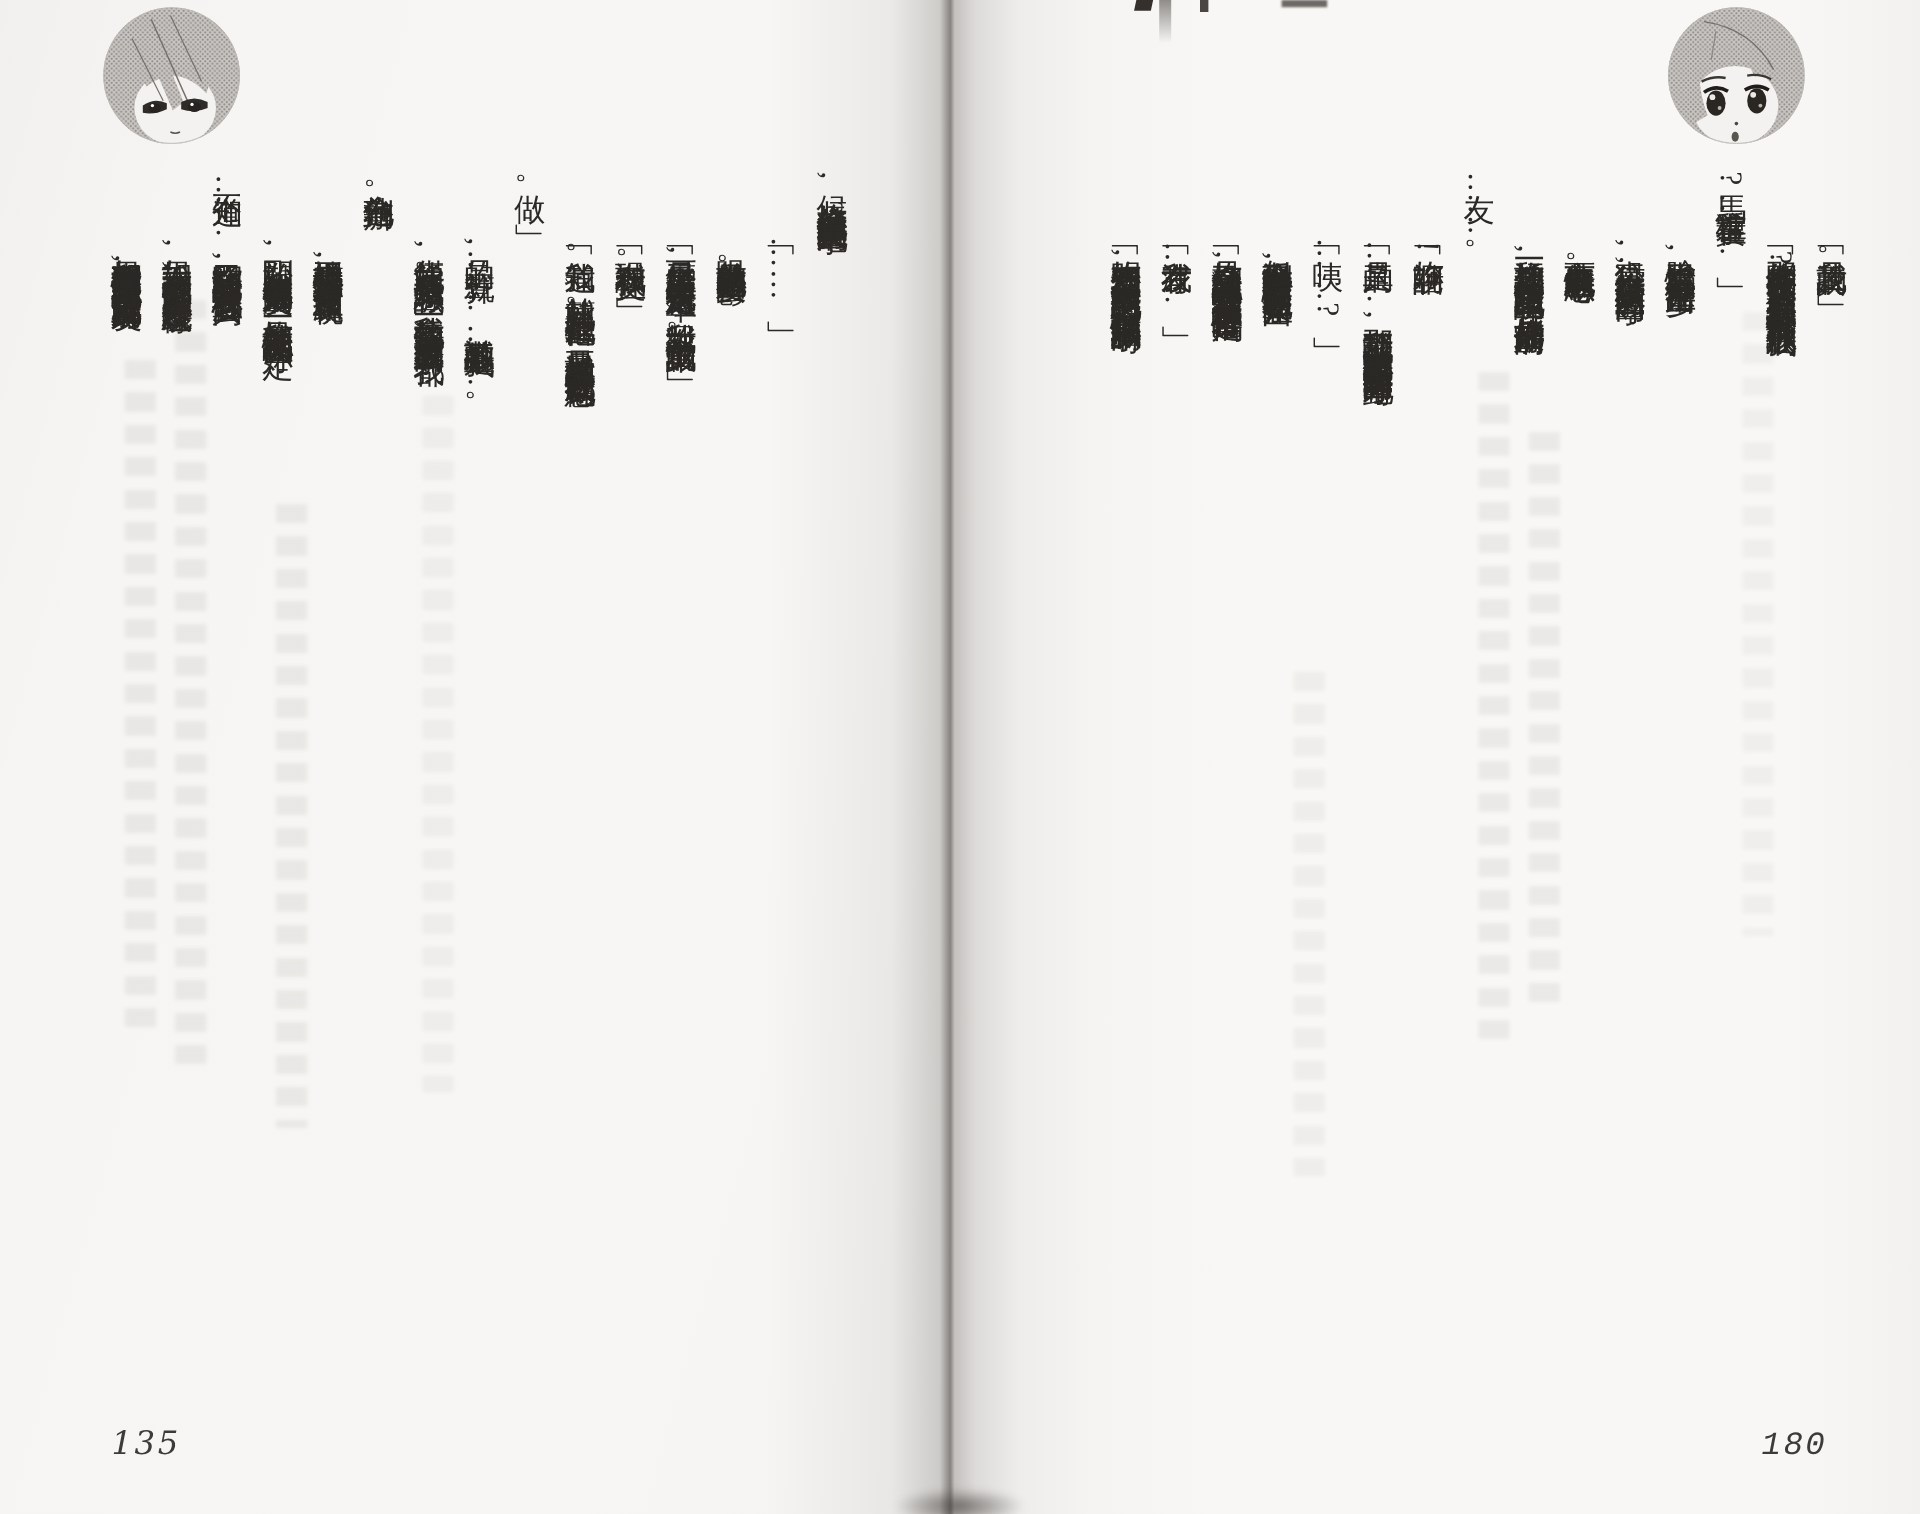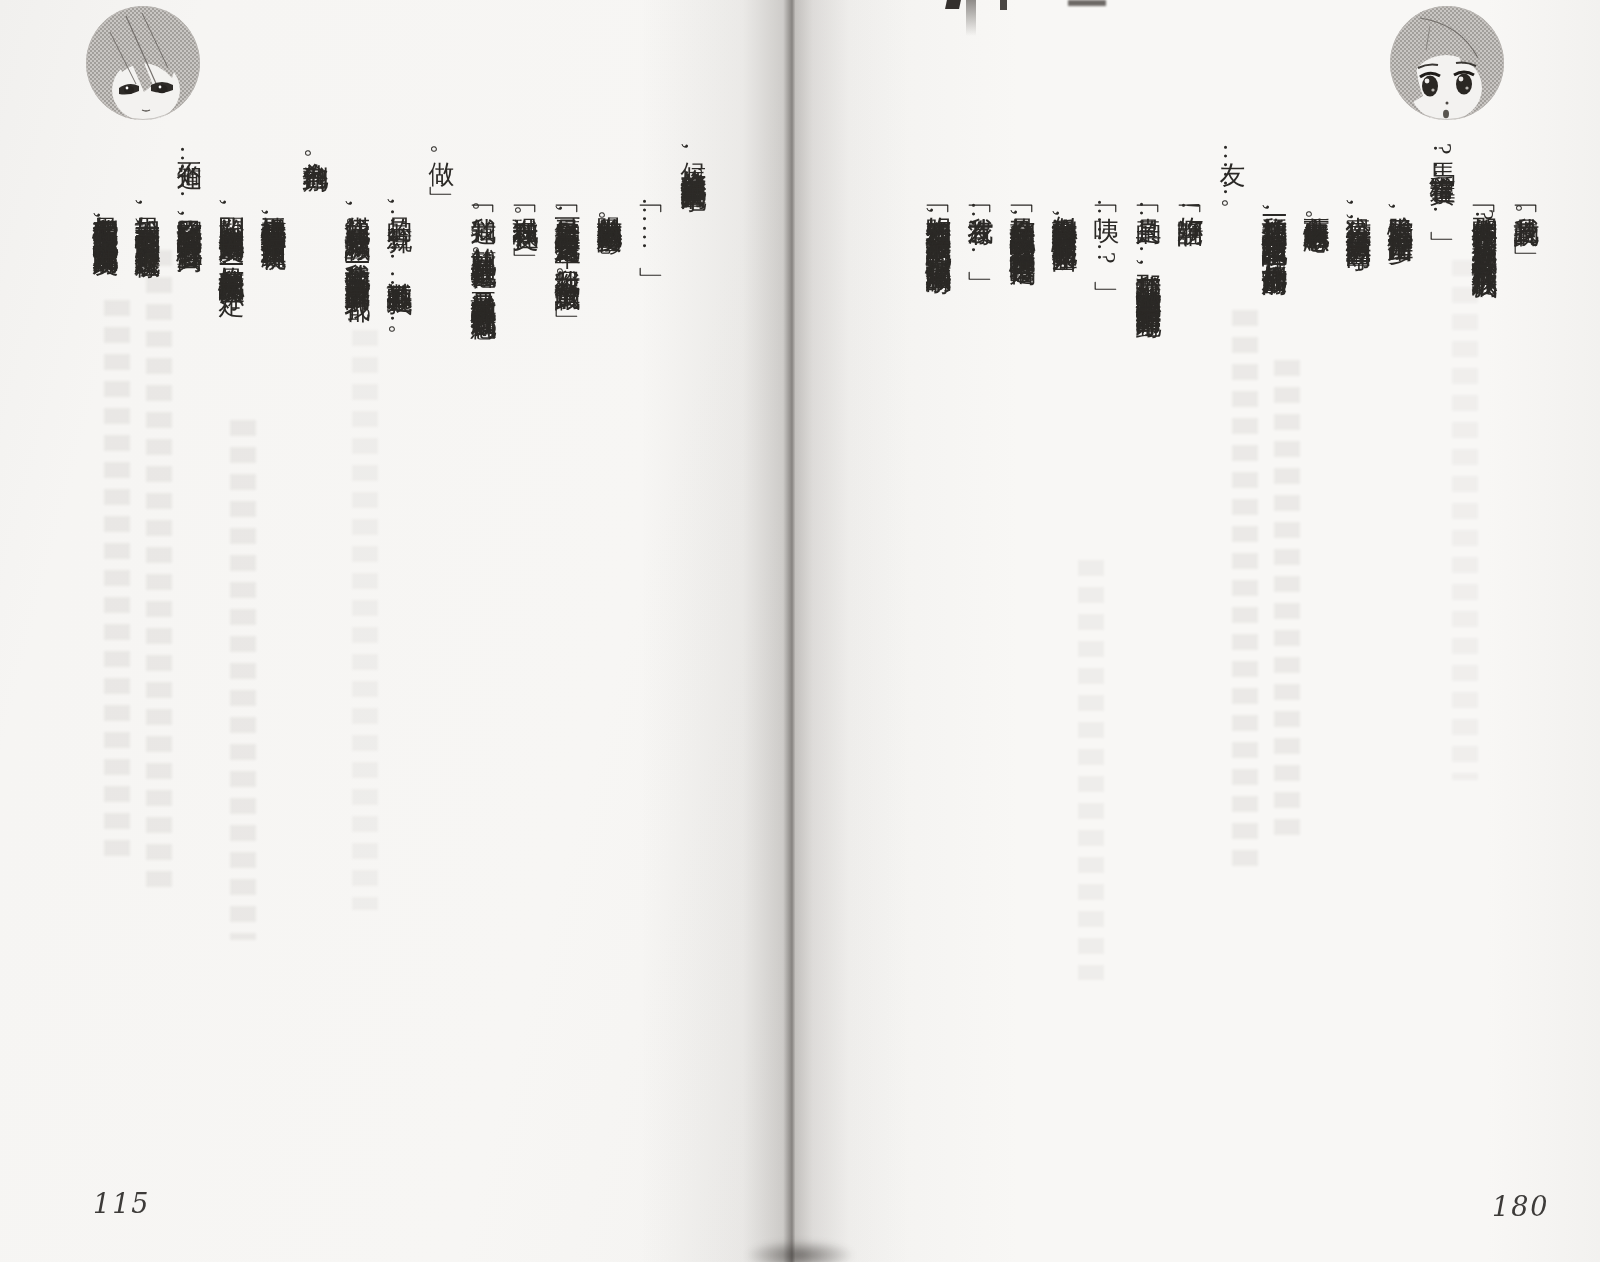--- a/index.html
+++ b/index.html
@@ -35,21 +35,21 @@
   .portrait{position:absolute;width:114px;height:114px;}
   .page-left  .portrait{left:86px;top:6px;}
   .page-right .portrait{left:598px;top:6px;}
 
   .page-number{
     position:absolute;
     font-family:"DejaVu Serif","Liberation Serif",serif;
     font-style:italic;font-size:27px;color:#3d3b39;letter-spacing:2px;
   }
   .page-left  .page-number{left:93px;top:1188px;}
-  .page-right .page-number{left:700px;top:1191px;}
+  .page-right .page-number{left:676px;top:1191px;font-family:Liberation Mono, monospace;}
 
   
   .gutter-shadow{
     position:absolute;left:640px;top:0;width:270px;height:1262px;pointer-events:none;
     background:linear-gradient(to right,
       rgba(90,85,80,0) 0%,
       rgba(90,85,80,0.08) 38%,
       rgba(90,85,80,0.26) 53%,
       rgba(45,40,36,0.55) 56.2%,
       rgba(90,85,80,0.26) 57.6%,
@@ -127,21 +127,21 @@
         <div class="tcol indent">是的,就算……誠喜歡的並不是我……。</div>
         <div class="tcol indent">僅管如此,我還是願意原諒誠。我會接受他的一切,所有世界辦不到的事,我都</div>
         <div class="tcol">會為他辦到。</div>
         <div class="tcol indent">樓梯平臺被風聲吹得沙沙作響,兩個女孩相互凝視。</div>
         <div class="tcol indent">剛開始,我以為我們會是很要好的朋友。妳是我第一個認識的女性朋友,妳一定</div>
         <div class="tcol">不知道……當妳開口和我說話的時候,我心裡有多麼高興。</div>
         <div class="tcol indent">如果說,我們喜歡的不是同一個人,又會變得怎麼樣呢?</div>
         <div class="tcol indent">如果我們能在不同的情境下認識彼此,是不是就能成為真正的好朋友?</div>
       </div>
 
-    <div class="page-number">115</div>
+    <div class="page-number">135</div>
 
     <div class="ghost" style="left:104px;top:300px;height:560px;"></div>
     <div class="ghost" style="left:146px;top:250px;height:640px;"></div>
     <div class="ghost" style="left:230px;top:420px;height:520px;"></div>
     <div class="ghost" style="left:352px;top:330px;height:580px;opacity:.3;"></div>
   </div>
 
   <div class="page page-right">
 
     <div class="portrait">

